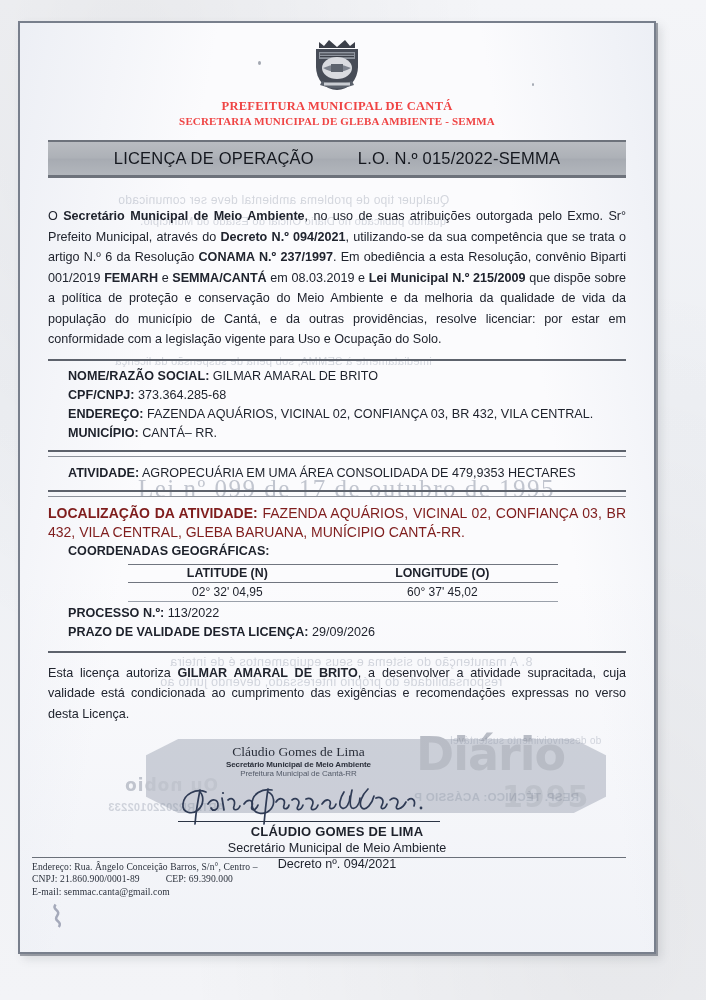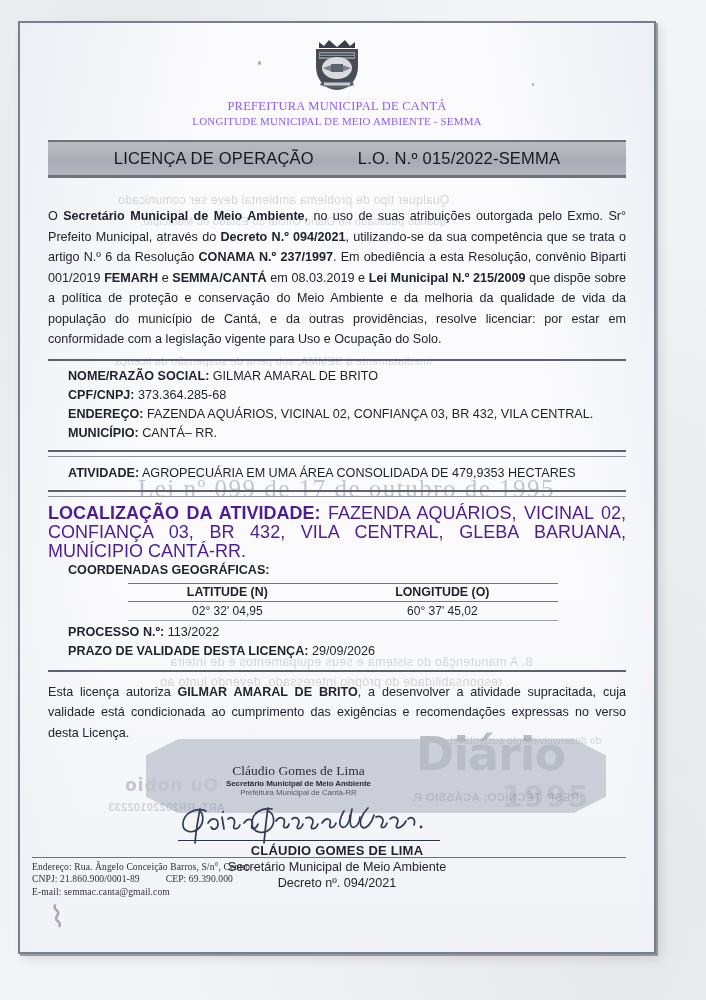--- a/index.html
+++ b/index.html
@@ -150,22 +150,22 @@
   
   .crest {
     display: block;
     margin: 0 auto;
     width: 54px;
     height: 60px;
   }
   .org-lines {
     text-align: center;
     font-family: "Liberation Serif", serif;
-    font-weight: normal;
-    color: #8b5cf6;
+    font-weight: bold;
+    color: #ef4444;
     margin-top: 2px;
   }
   .org-lines .l1 { font-size: 12.5px; letter-spacing: .25px; }
   .org-lines .l2 { font-size: 11px; letter-spacing: .15px; margin-top: 1px; }
 
   
   .title-bar {
     position: relative;
     margin: 13px 0 0 0;
     height: 33px;
@@ -206,23 +206,23 @@
     margin: 7px 0 7px 0;
     border-top: 2px solid #5d626c;
     border-bottom: 1px solid #8d929b;
   }
 
   .field-block { font-size: 12.6px; line-height: 19px; color: #1d212b; }
   .field-block .lbl { font-weight: bold; margin-left: 20px; }
   .field-line { white-space: normal; }
 
   .block-just {
-    font-size: 18px;
+    font-size: 14px;
     line-height: 19px;
-    color: #4c1d95;
+    color: #7f1d1d;
     text-align: justify;
   }
   .block-just .lbl { font-weight: bold; }
 
   
   .coord-table {
     width: 430px;
     margin: 3px 0 0 80px;
     border-collapse: collapse;
     font-size: 12.4px;
@@ -370,21 +370,21 @@
         <rect x="10" y="19" width="34" height="1.2" fill="#3c4049"></rect>
         <ellipse cx="27" cy="31" rx="15" ry="11" fill="#d9dbe0"></ellipse>
         <path d="M13 31 Q27 24 41 31 Q27 39 13 31 Z" fill="#7d838e"></path>
         <rect x="21" y="27" width="12" height="8" fill="#5d636e"></rect>
         <path d="M12 44 Q27 50 42 44 L44 48 Q27 55 10 48 Z" fill="#5a606b"></path>
         <rect x="14" y="45.5" width="26" height="3" fill="#c9ccd2"></rect>
       </svg>
 
       <div class="org-lines">
         <div class="l1">PREFEITURA MUNICIPAL DE CANTÁ</div>
-        <div class="l2">LONGITUDE MUNICIPAL DE MEIO AMBIENTE - SEMMA</div>
+        <div class="l2">SECRETARIA MUNICIPAL DE GLEBA AMBIENTE - SEMMA</div>
       </div>
 
       <div class="title-bar">
         <span>LICENÇA DE OPERAÇÃO</span>
         <span>L.O. N.º 015/2022-SEMMA</span>
       </div>
 
       <div class="para"><span>O </span><b>Secretário Municipal de Meio Ambiente</b><span>, no uso de suas atribuições outorgada pelo Exmo. Sr° Prefeito Municipal, através do </span><b>Decreto N.º 094/2021</b><span>, utilizando-se da sua competência que se trata o artigo N.º 6 da Resolução </span><b>CONAMA N.º 237/1997</b><span>. Em obediência a esta Resolução, convênio Biparti 001/2019 </span><b>FEMARH</b><span> e </span><b>SEMMA/CANTÁ</b><span> em 08.03.2019 e </span><b>Lei Municipal N.º 215/2009</b><span> que dispõe sobre a política de proteção e conservação do Meio Ambiente e da melhoria da qualidade de vida da população do município de Cantá, e da outras providências, resolve licenciar: por estar em conformidade com a legislação vigente para Uso e Ocupação do Solo.</span></div>
 
       <hr class="rule-thick">

